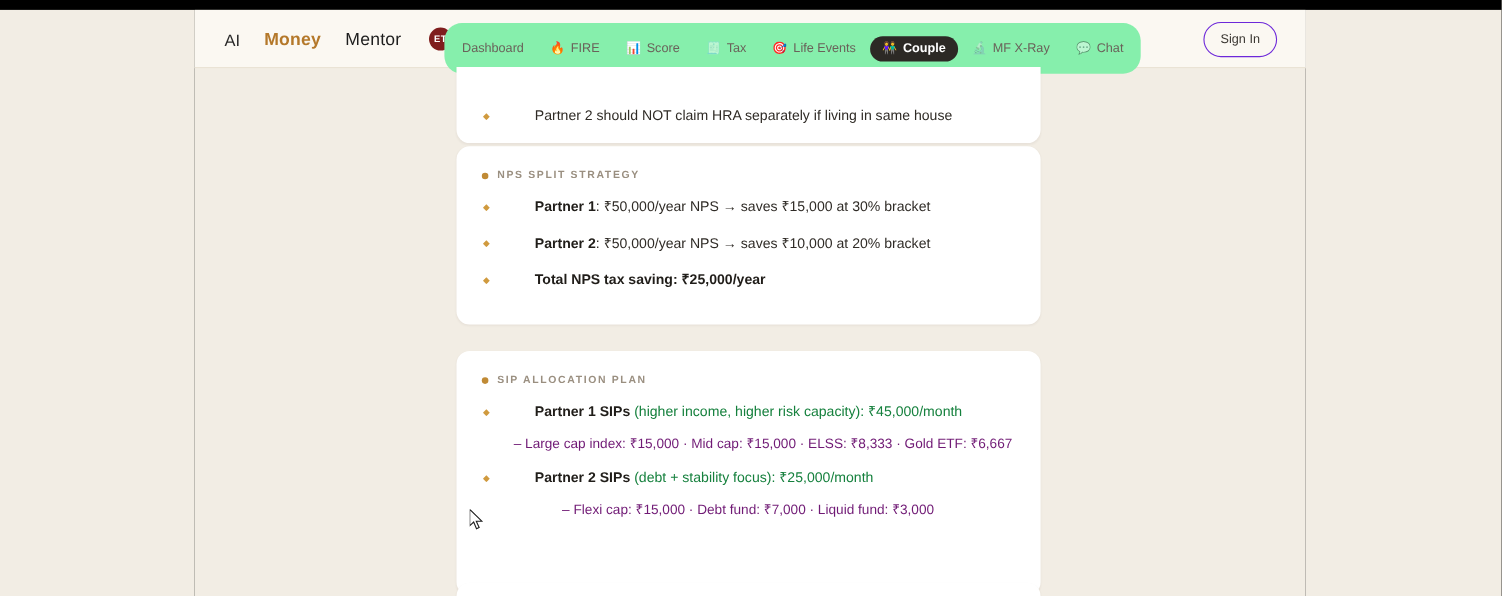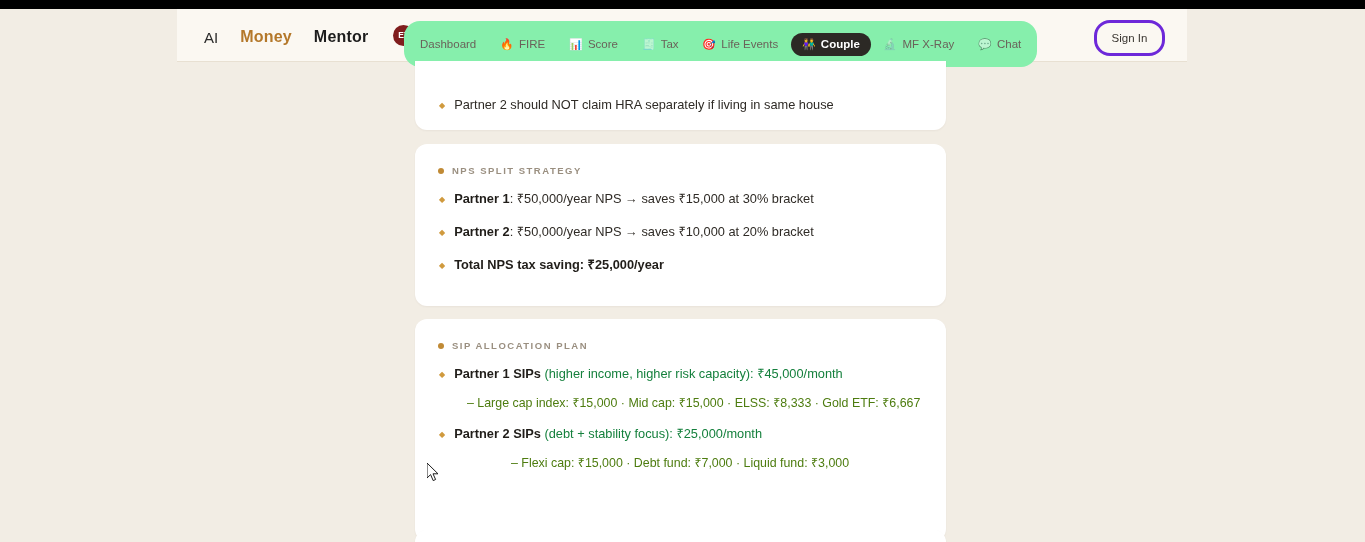--- a/index.html
+++ b/index.html
@@ -82,21 +82,21 @@
     font-weight: 400;
   }
   .brand-money {
     font-size: 16px;
     font-weight: 700;
     color: #b4782a;
     letter-spacing: 0.2px;
   }
   .brand-mentor {
     font-size: 16px;
-    font-weight: 700;
+    font-weight: 400;
     color: #1d1d1d;
     letter-spacing: 0.2px;
   }
   .brand-badge {
     width: 21px;
     height: 21px;
     border-radius: 50%;
     background: #7f1d1d;
     color: #ffffff;
     font-size: 8.5px;
@@ -144,21 +144,21 @@
   }
   .nav-item.muted-ico .nav-ico { opacity: 0.45; }
 
   .signin-btn {
     position: absolute;
     left: 1094px;
     top: 20px;
     width: 65px;
     height: 30px;
     border-radius: 16px;
-    border: 3px solid #6d28d9;
+    border: 1px solid #6d28d9;
     background: #fbf8f2;
     color: #3a3631;
     font-size: 11.5px;
     display: flex;
     align-items: center;
     justify-content: center;
     cursor: pointer;
   }
 
   
@@ -172,21 +172,21 @@
   }
   .card {
     position: absolute;
     left: 238px;
     width: 531px;
     background: #ffffff;
     border-radius: 12px;
     box-shadow: 0 1px 2px rgba(60, 48, 30, 0.05);
   }
   .card-1 { top: -51px; height: 120px; }
-  .card-2 { top: 83px; height: 162px; }
+  .card-2 { top: 72px; height: 162px; }
   .card-3 { top: 258px; height: 222px; }
   .card-4 { top: 469px; height: 40px; }
 
   .card-label {
     display: flex;
     align-items: center;
     gap: 8px;
     font-size: 9.5px;
     letter-spacing: 1.5px;
     color: #9a8f80;
@@ -211,27 +211,27 @@
     font-size: 12.8px;
     color: #2f2b26;
     line-height: 1.45;
   }
   .bullet-row .diamond {
     color: #d09a3e;
     font-size: 8px;
     line-height: 19px;
     flex: 0 0 auto;
   }
-  .bullet-row .txt { flex: 1 1 auto; }
+  .bullet-row .txt { flex: 1 1 auto; margin-left: 32px; }
   .bullet-row b { font-weight: 700; color: #201d19; }
   .bullet-row .sub { color: #15803d; font-weight: 400; }
 
   .detail-row {
     font-size: 12.4px;
-    color: #4d7c0f;
+    color: #701a75;
     padding-left: 52px;
     margin-top: 10px;
   }
   .detail-row.indent-more { padding-left: 76px; margin-left: 20px; }
 
   
   .cursor {
     position: absolute;
     left: 427px;
     top: 463px;

